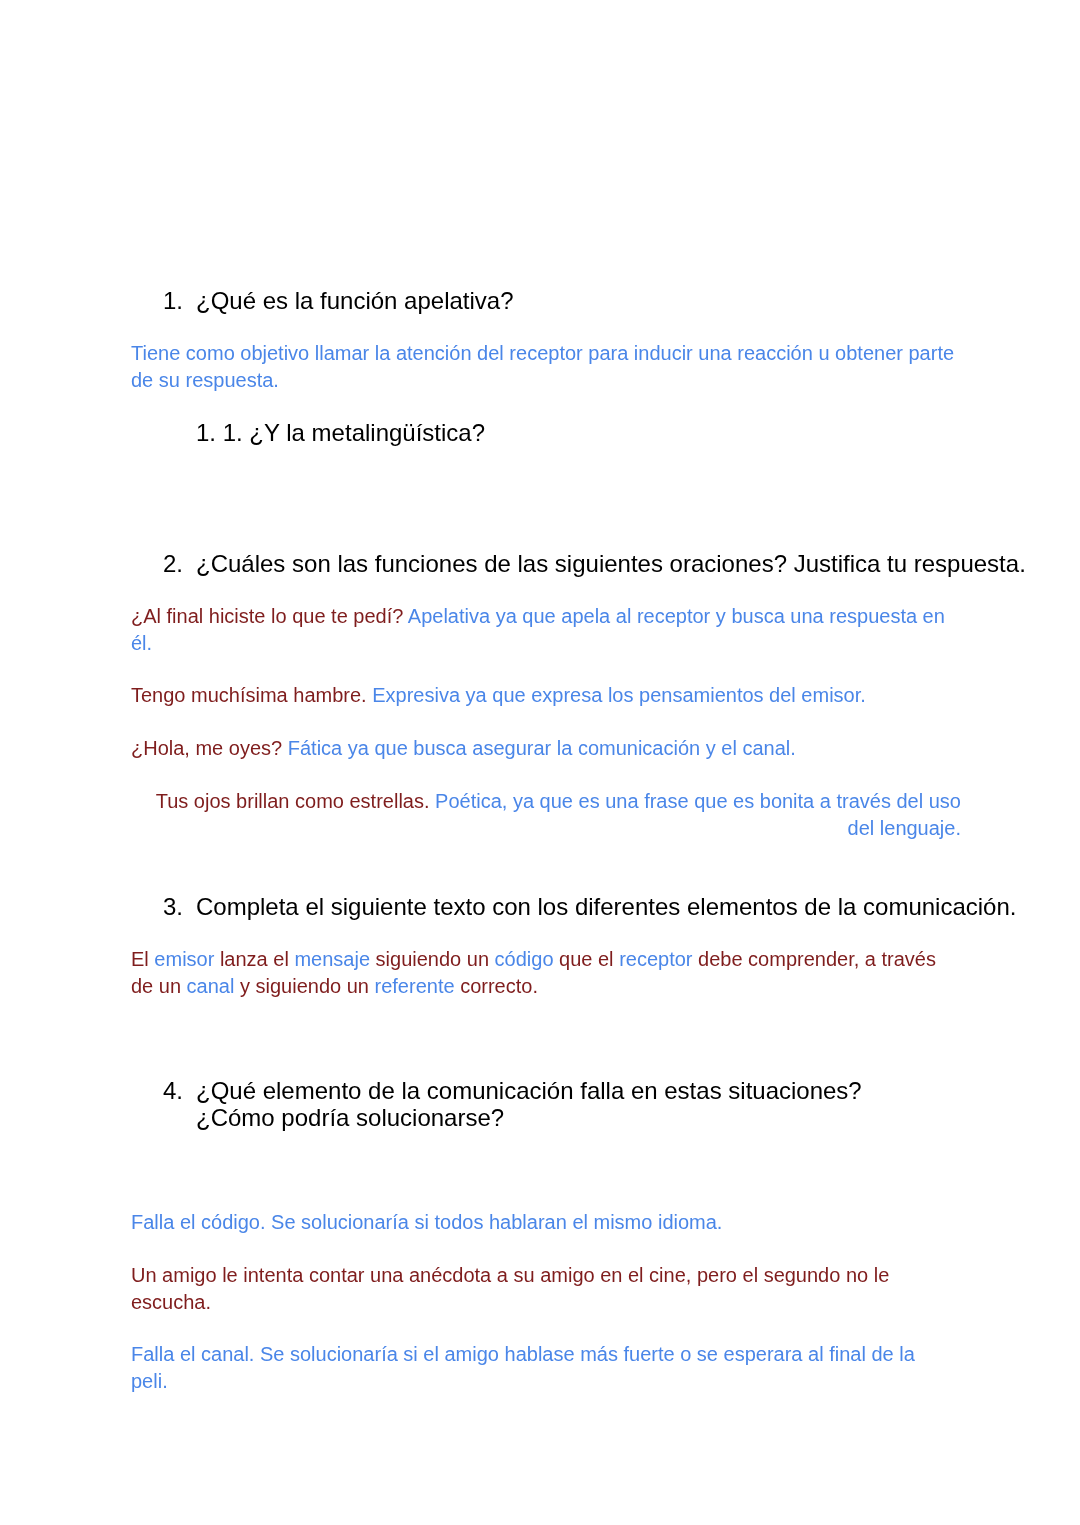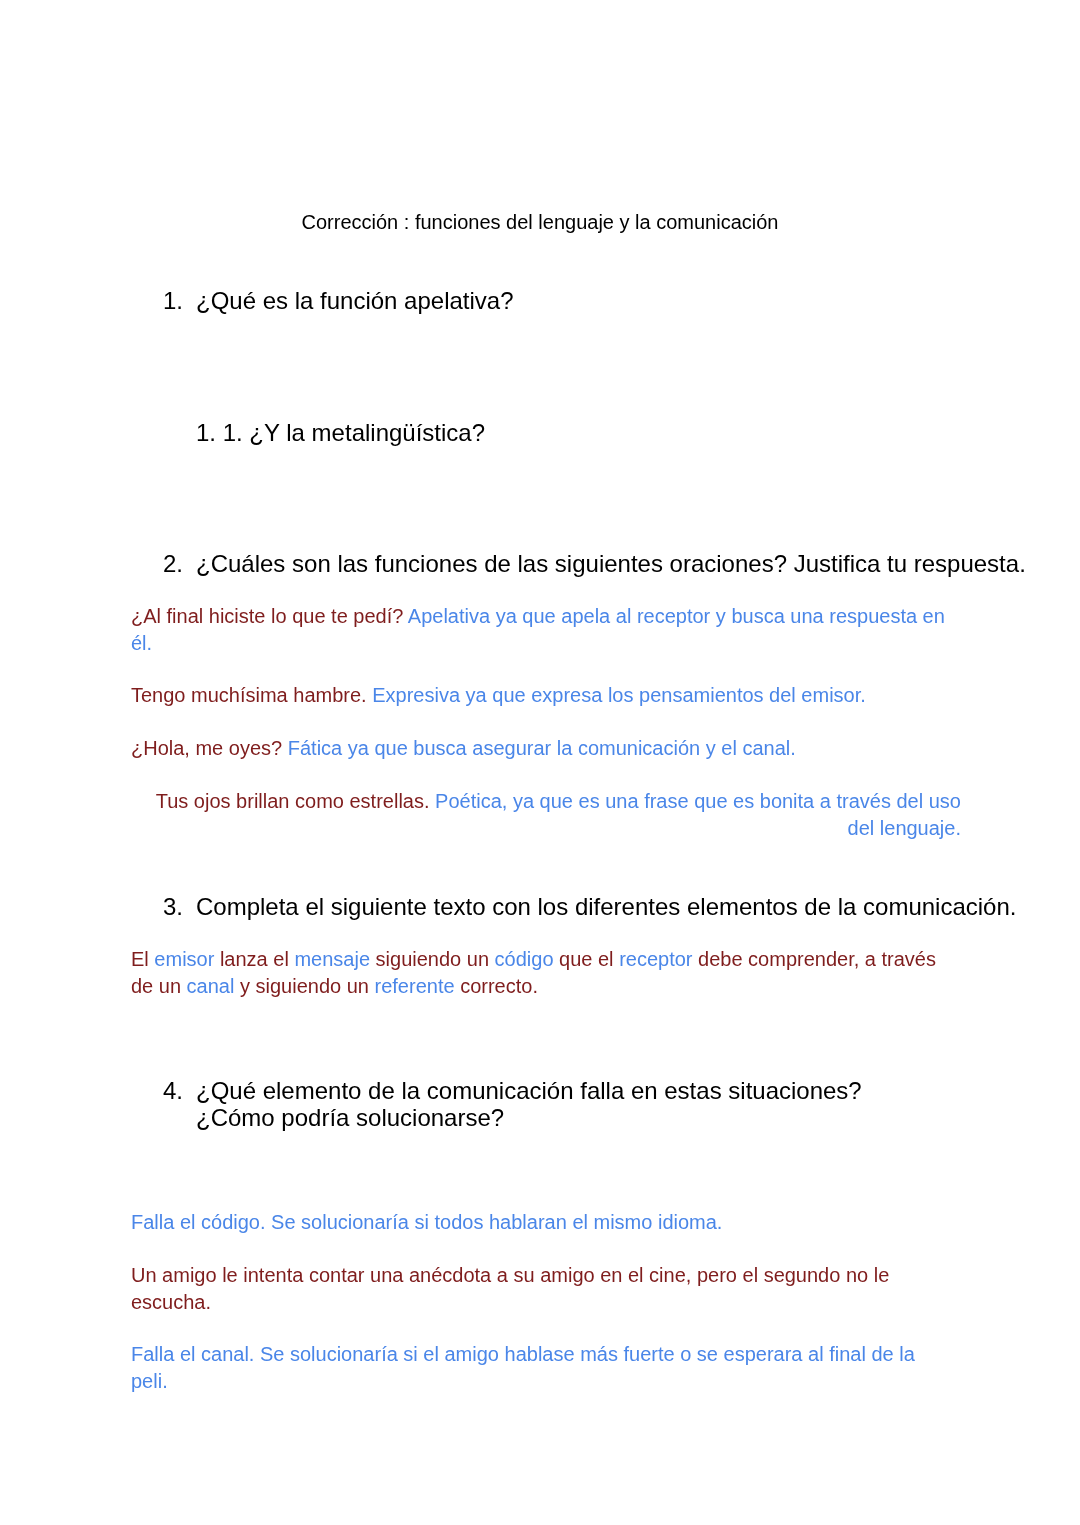--- a/index.html
+++ b/index.html
@@ -62,25 +62,25 @@
     .q-wrap .qtext {
       display: block;
       margin-left: 33px;
     }
   </style>
 </head>
 <body>
 
 <div class="page">
 
-  <div class="abs title">Corrección : funciones del lenguaje y la comunicación</div>
 
   <div class="abs q" style="left:163px; top:287px;">
     <span class="num">1.</span><span>¿Qué es la función apelativa?</span>
   </div>
+  <div class="abs body blue" style="top:340px;">Tiene como objetivo llamar la atención del receptor para inducir una reacción u obtener parte de su respuesta.</div>
 
   <div class="abs q" style="left:196px; top:419px;">1. 1. ¿Y la metalingüística?</div>
 
   <div class="abs q" style="left:163px; top:550px;">
     <span class="num">2.</span><span>¿Cuáles son las funciones de las siguientes oraciones? Justifica tu respuesta.</span>
   </div>
 
   <div class="abs body" style="top:603px;">
     <span class="black">¿Al final hiciste lo que te pedí?</span>
     <span class="blue">Apelativa ya que apela al receptor y busca una respuesta en él.</span>

